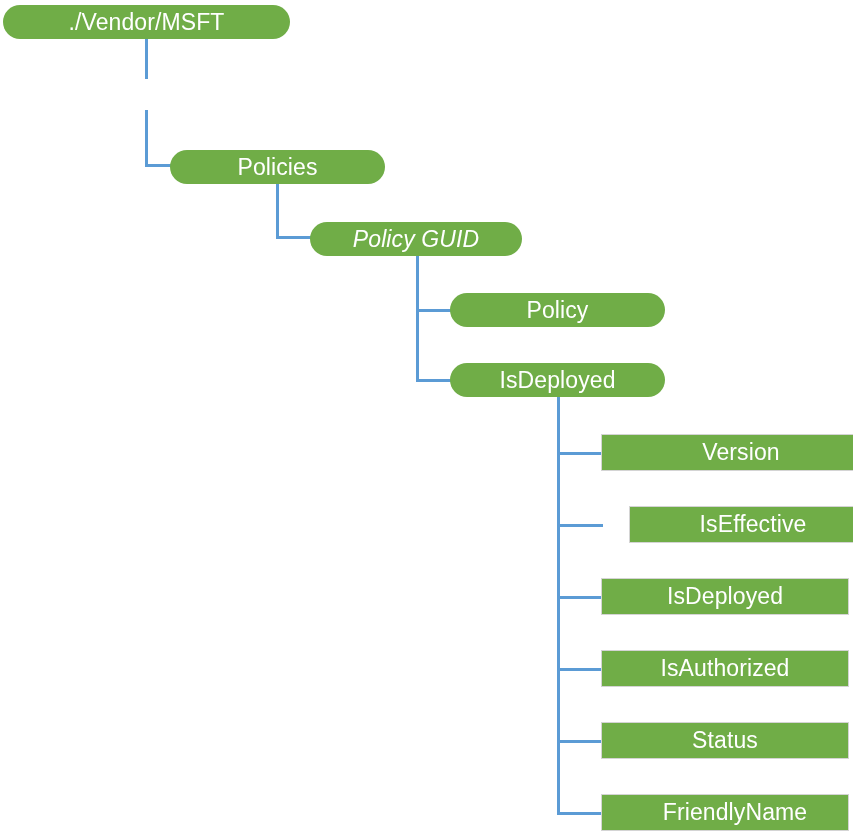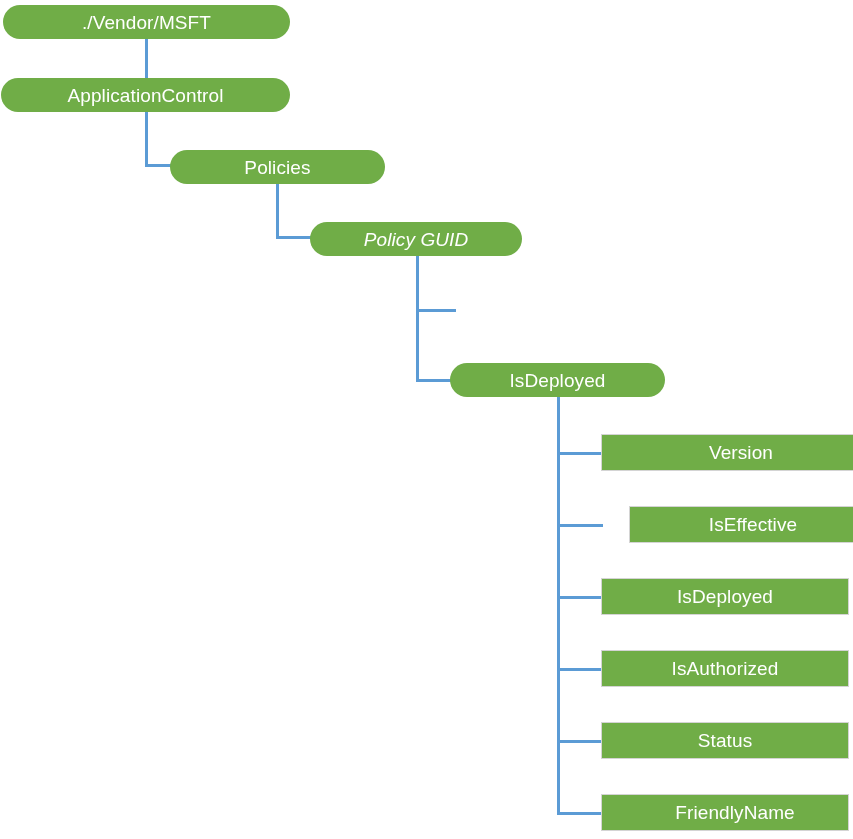--- a/index.html
+++ b/index.html
@@ -19,21 +19,21 @@
     overflow: hidden;
   }
   .node {
     position: absolute;
     box-sizing: border-box;
     background: #70AD47;
     color: #ffffff;
     display: flex;
     align-items: center;
     justify-content: center;
-    font-size: 19px;
+    font-size: 23px;
     line-height: 1;
     letter-spacing: 0.1px;
     white-space: nowrap;
     z-index: 3;
   }
   .node.pill {
     border-radius: 18px;
   }
   .node.rect {
     border: 1px solid #d4d4d4;
@@ -70,26 +70,26 @@
   <div class="conn v" style="left:557px; top:396px; height:418px;"></div>
   <div class="conn h" style="left:557px; top:452px; width:46px;"></div>
   <div class="conn h" style="left:557px; top:524px; width:46px;"></div>
   <div class="conn h" style="left:557px; top:596px; width:46px;"></div>
   <div class="conn h" style="left:557px; top:668px; width:46px;"></div>
   <div class="conn h" style="left:557px; top:740px; width:46px;"></div>
   <div class="conn h" style="left:557px; top:812px; width:46px;"></div>
 
   <div class="node pill" style="left:3px; top:5px; width:287px; height:34px;">./Vendor/MSFT</div>
 
-  <div class="node pill" style="left:1px; top:78px; width:289px; height:34px;">ApplicationControl</div>
 
   <div class="node pill italic" style="left:310px; top:222px; width:212px; height:34px;">Policy GUID</div>
 
   <div class="node pill" style="left:170px; top:150px; width:215px; height:34px;">Policies</div>
 
+  <div class="node pill" style="left:450px; top:293px; width:215px; height:34px;">Policy</div>
 
   <div class="node pill" style="left:450px; top:363px; width:215px; height:34px;">IsDeployed</div>
 
   <div class="node rect" style="left:601px; top:434px; width:280px; height:37px;">Version</div>
 
   <div class="node rect" style="left:601px; top:506px; width:248px; height:37px;margin-left:28px;">IsEffective</div>
 
   <div class="node rect" style="left:601px; top:578px; width:248px; height:37px;">IsDeployed</div>
 
   <div class="node rect" style="left:601px; top:650px; width:248px; height:37px;">IsAuthorized</div>

